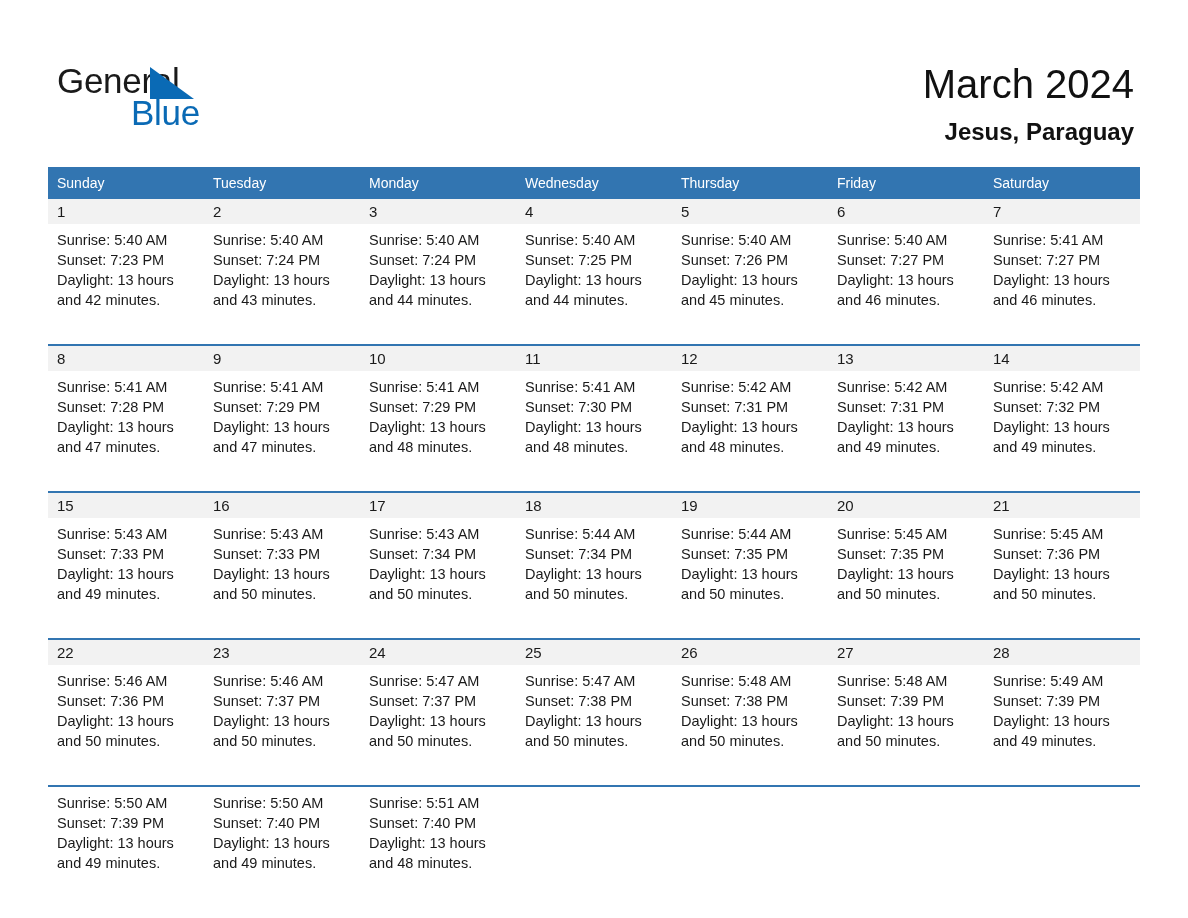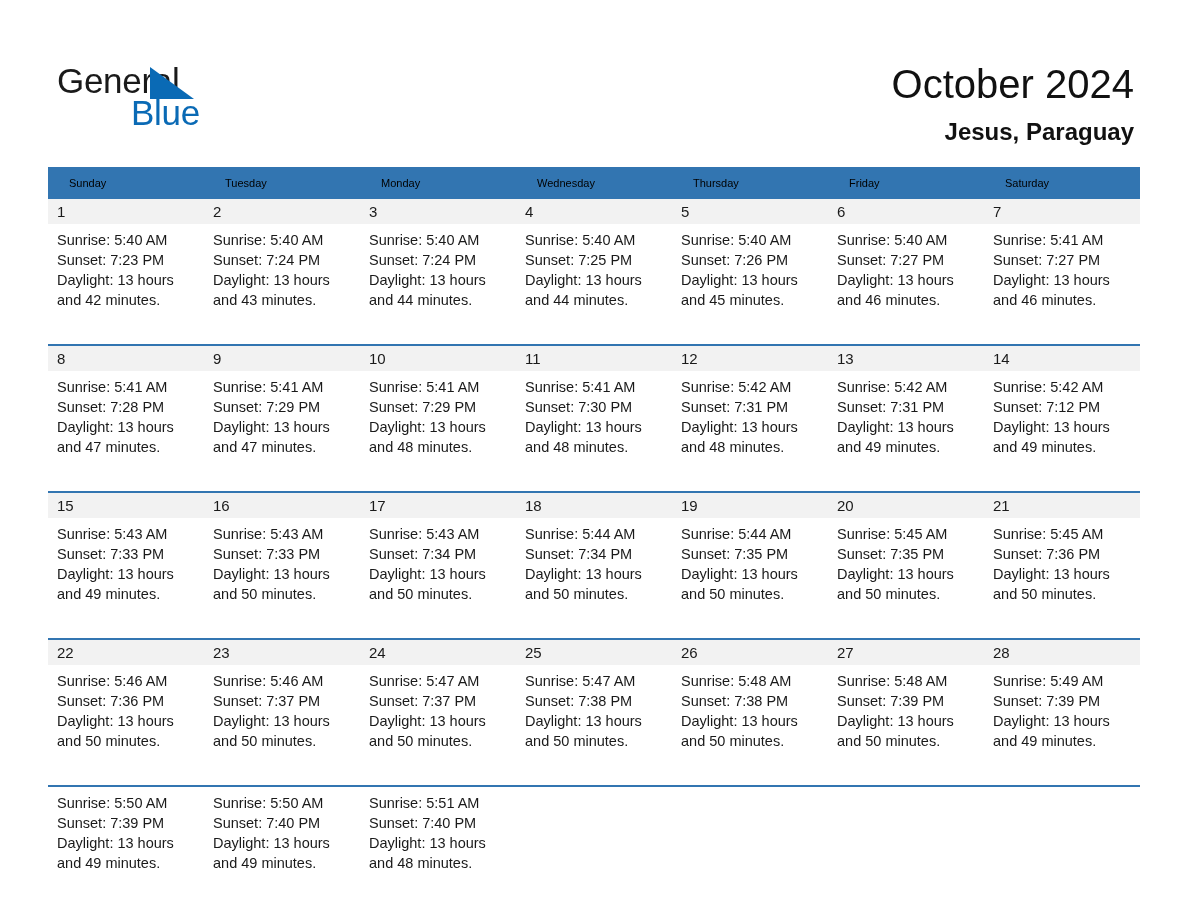--- a/index.html
+++ b/index.html
@@ -101,23 +101,23 @@
 
   .weekday-row {
     display: flex;
     width: 1092px;
     background: #3275b1;
     height: 32px;
   }
   .weekday {
     flex: 1 1 0;
     box-sizing: border-box;
-    padding: 6px 0 0 21px;
-    color: #000000;
-    font-size: 11px;
+    padding: 6px 0 0 9px;
+    color: #ffffff;
+    font-size: 14px;
     line-height: 20px;
     white-space: nowrap;
   }
 
   .week {
     width: 1092px;
   }
   .week-sep {
     width: 1092px;
     height: 2px;
@@ -174,21 +174,21 @@
 
   <div class="top">
 
     <div class="logo">
       <span class="logo-general">General</span>
       <span class="logo-tri"></span>
       <span class="logo-blue">Blue</span>
     </div>
 
     <div class="title-block">
-      <div class="cal-title">October 2024</div>
+      <div class="cal-title">March 2024</div>
       <div class="cal-subtitle">Jesus, Paraguay</div>
     </div>
 
   </div>
 
   <div class="calendar">
 
     <div class="weekday-row">
       <div class="weekday">Sunday</div>
       <div class="weekday">Tuesday</div>
@@ -287,21 +287,21 @@
           <div>Sunset: 7:31 PM</div>
           <div class="daylight-line">Daylight: 13 hours and 48 minutes.</div>
         </div>
         <div class="cell-info">
           <div>Sunrise: 5:42 AM</div>
           <div>Sunset: 7:31 PM</div>
           <div class="daylight-line">Daylight: 13 hours and 49 minutes.</div>
         </div>
         <div class="cell-info">
           <div>Sunrise: 5:42 AM</div>
-          <div>Sunset: 7:12 PM</div>
+          <div>Sunset: 7:32 PM</div>
           <div class="daylight-line">Daylight: 13 hours and 49 minutes.</div>
         </div>
       </div>
     </div>
 
     <div class="spacer"></div>
     <div class="week-sep"></div>
 
     <div class="week">
       <div class="daynum-row">

